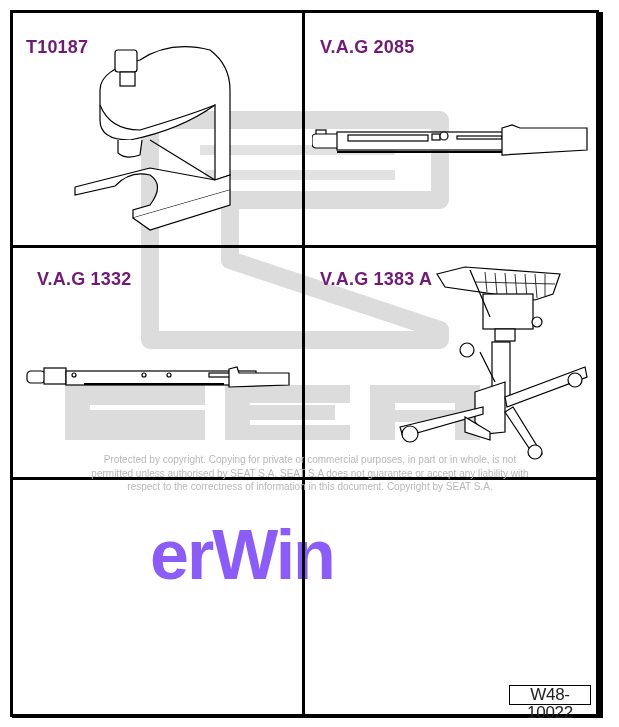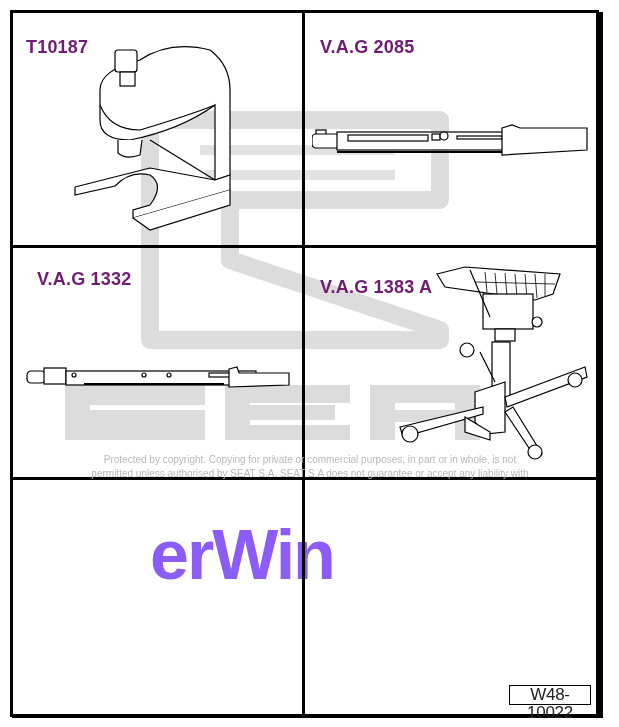--- a/index.html
+++ b/index.html
@@ -46,21 +46,21 @@
 <div class="frame"></div>
 <div class="shadow-r"></div>
 <div class="shadow-b"></div>
 <div class="vline"></div>
 <div class="hline1"></div>
 <div class="hline2"></div>
 
 <div class="label" style="left:26px;top:37px;">T10187</div>
 <div class="label" style="left:320px;top:37px;">V.A.G 2085</div>
 <div class="label" style="left:29px;top:269px;margin-left:8px;">V.A.G 1332</div>
-<div class="label" style="left:320px;top:277px;">V.A.G 1383 A</div>
+<div class="label" style="left:320px;top:269px;">V.A.G 1383 A</div>
 
 <svg style="left:70px;top:30px;" width="170" height="210" viewBox="0 0 170 210">
   <g fill="#fff" stroke="#000" stroke-width="1.2">
     <path d="M70 30 Q100 10 140 20 Q160 35 160 60 L160 145 L145 150 L145 75 Q110 100 60 110 Q30 110 30 90 L30 60 Q30 40 70 30 Z"></path>
     <path d="M30 75 Q40 100 70 100 Q120 85 145 75"></path>
     <rect x="45" y="20" width="22" height="22" rx="3"></rect>
     <rect x="50" y="42" width="15" height="14"></rect>
     <path d="M48 110 L48 123 Q56 130 70 125 L72 110"></path>
     <path d="M5 157 L80 138 M5 157 L5 165 L45 156 Q60 140 80 145 Q95 155 80 175 L63 180 L63 188 L160 160 L160 145 L145 150 L80 138"></path>
     <path d="M63 188 L80 200 L160 175 L160 160"></path>
@@ -122,15 +122,16 @@
     <circle cx="180" cy="118" r="7"></circle>
     <path d="M110 150 L140 195 L147 192 L118 145 Z"></path>
     <circle cx="140" cy="190" r="7"></circle>
     <path d="M70 155 L95 170 L95 178 L70 170 Z"></path>
   </g>
 </svg>
 
 <div class="copyright">
   <div>Protected by copyright. Copying for private or commercial purposes, in part or in whole, is not</div>
   <div>permitted unless authorised by SEAT S.A. SEAT S.A does not guarantee or accept any liability with</div>
+  <div>respect to the correctness of information in this document. Copyright by SEAT S.A.</div>
 </div>
 
 <div class="code-box">W48-10022</div>
 
 </body></html>

